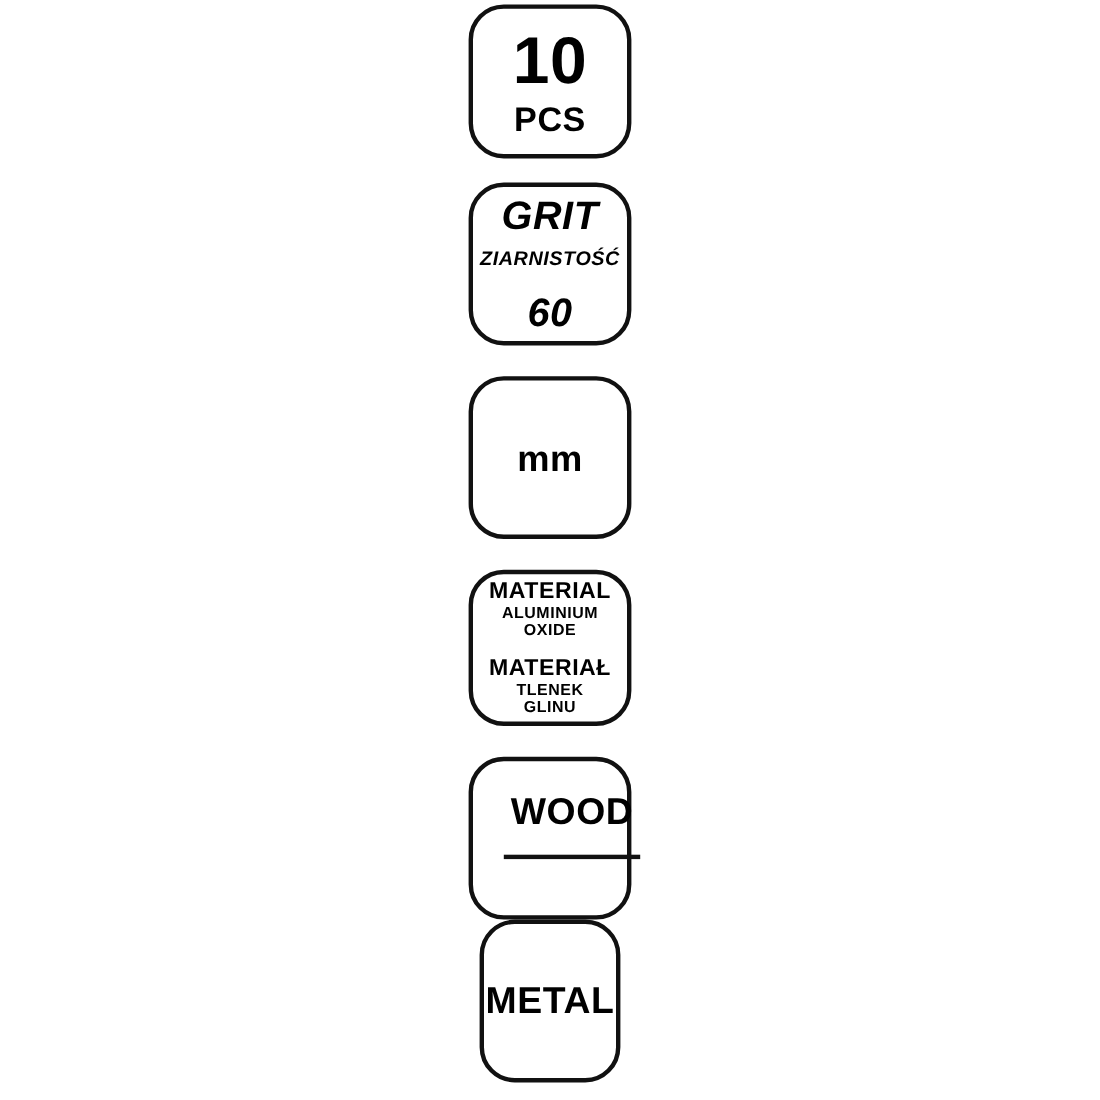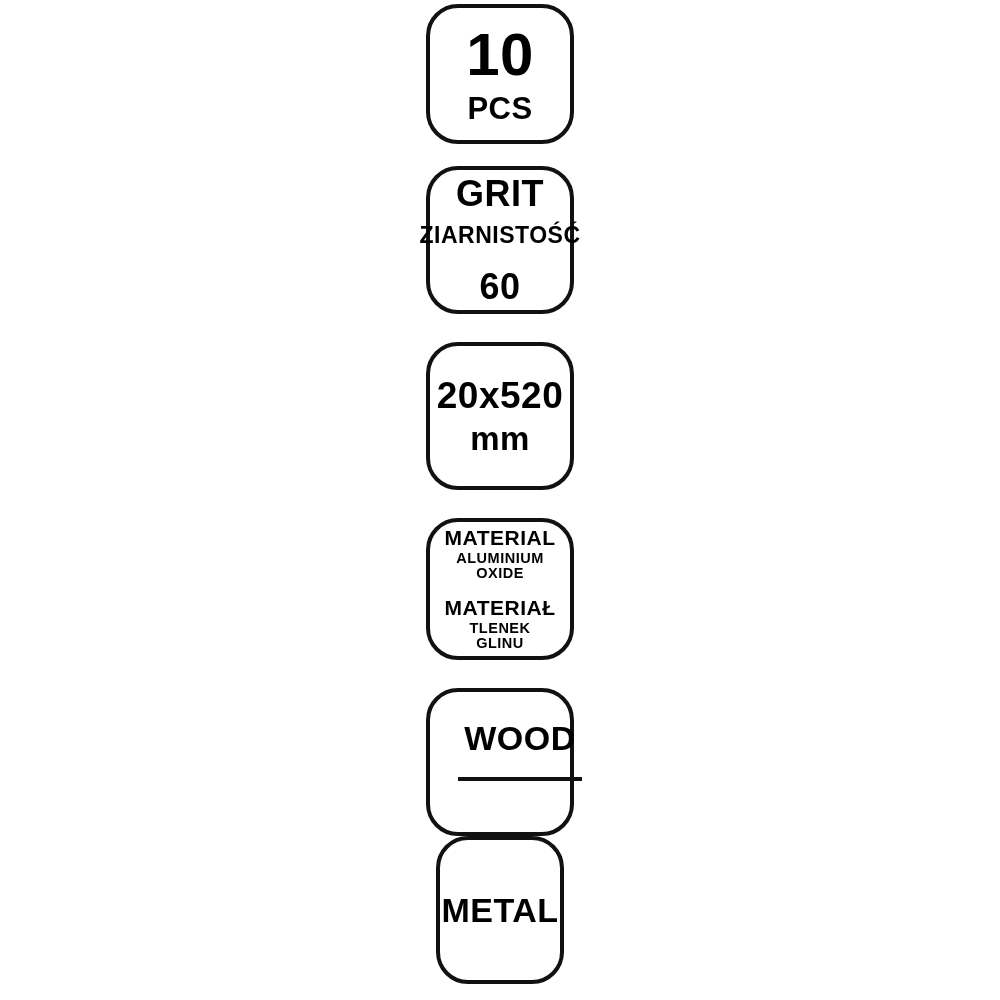--- a/index.html
+++ b/index.html
@@ -59,33 +59,34 @@
   .badge-pcs .sub {
     font-size: 31px;
     line-height: 1;
   }
   
   .badge-grit {
     width: 148px;
     height: 148px;
     margin-top: 22px;
     padding: 14px 4px;
+    font-style: italic;
   }
   .badge-grit .t1 {
     font-size: 36px;
     line-height: 1;
   }
   .badge-grit .rule {
     width: 118px;
     height: 4px;
     background: #111111;
     margin: 6px 0 6px 0;
   }
   .badge-grit .t2 {
-    font-size: 23px;
+    font-size: 18px;
     line-height: 1;
   }
   .badge-grit .t3 {
     font-size: 36px;
     line-height: 1;
     margin-top: 22px;
   }
   
   .badge-size {
     width: 148px;
@@ -175,21 +176,20 @@
     </div>
 
     <div class="badge badge-grit">
       <div class="t1">GRIT</div>
       <div class="rule"></div>
       <div class="t2">ZIARNISTOŚĆ</div>
       <div class="t3">60</div>
     </div>
 
     <div class="badge badge-size">
-      <div class="t1">20x520</div>
       <div class="t2">mm</div>
     </div>
 
     <div class="badge badge-material">
       <div class="t1">MATERIAL</div>
       <div class="t2">ALUMINIUM OXIDE</div>
       <div class="rule"></div>
       <div class="t3">MATERIAŁ</div>
       <div class="t4">TLENEK GLINU</div>
     </div>

